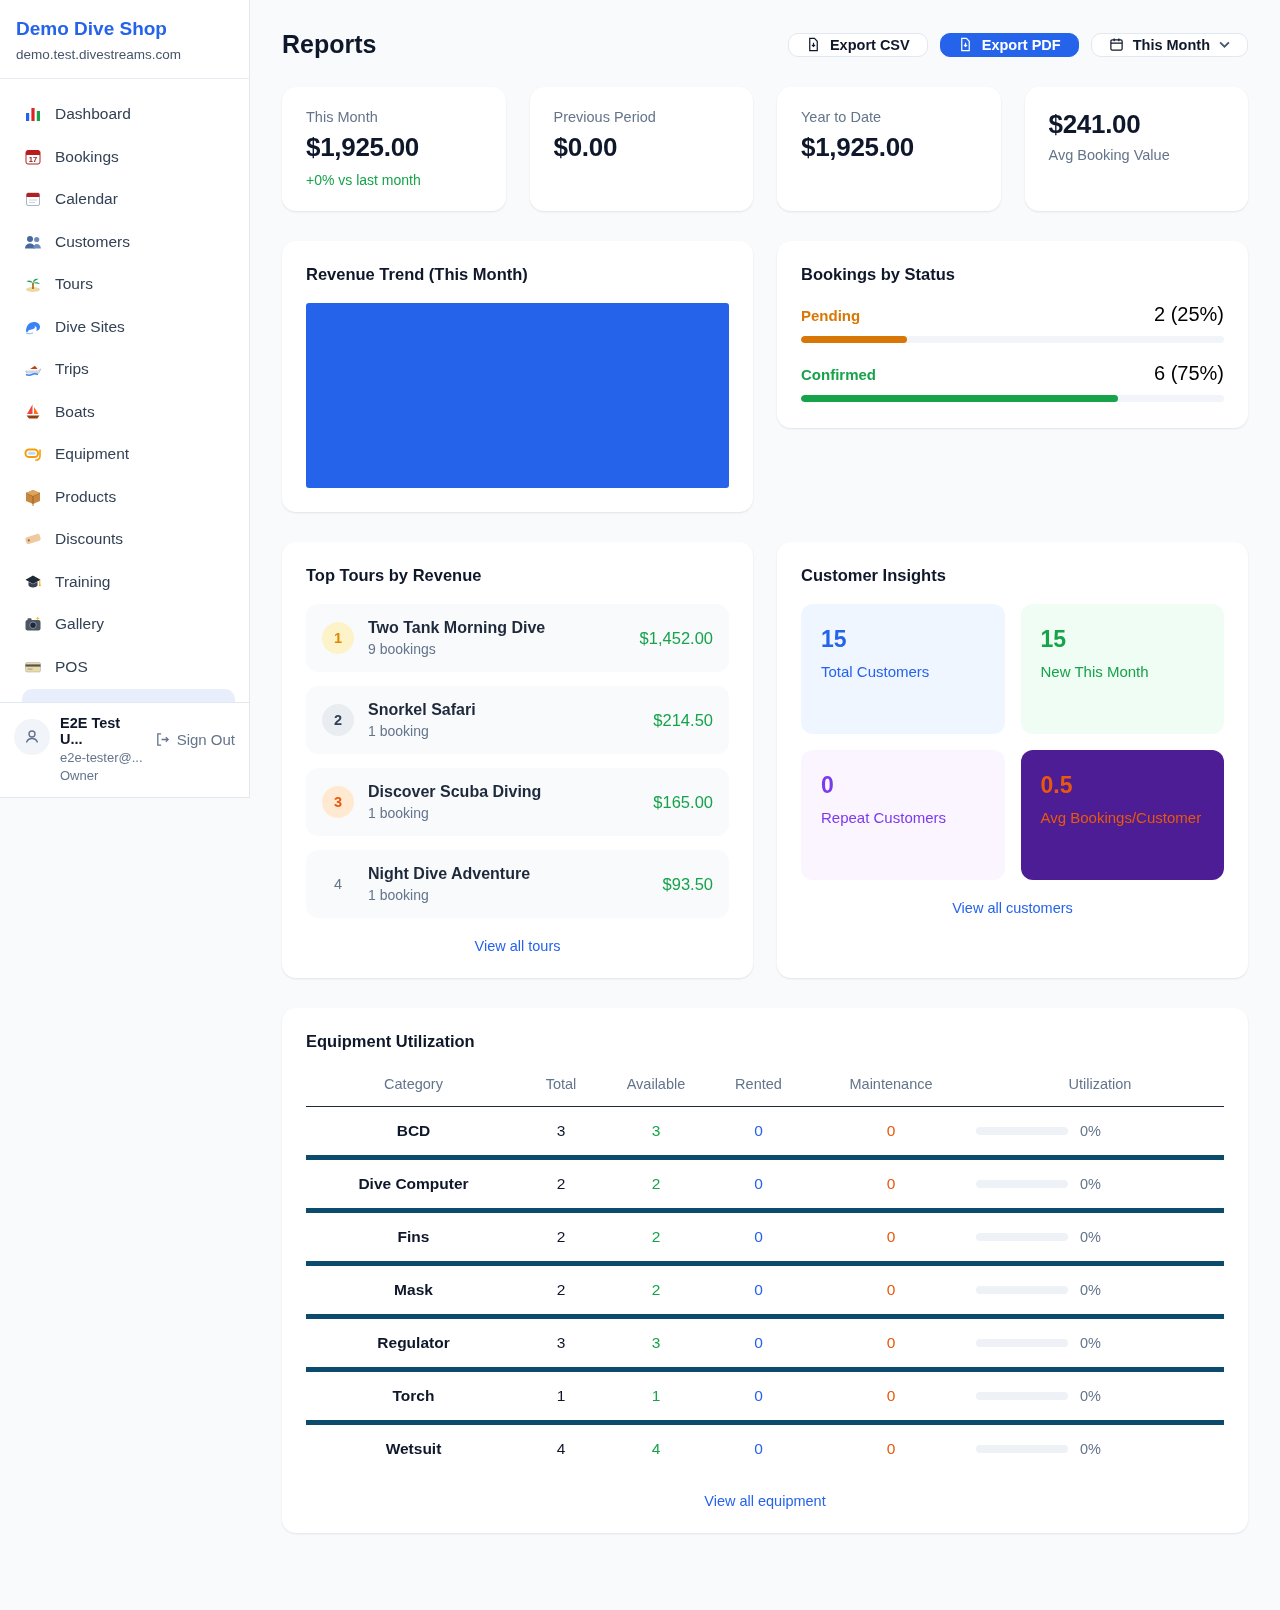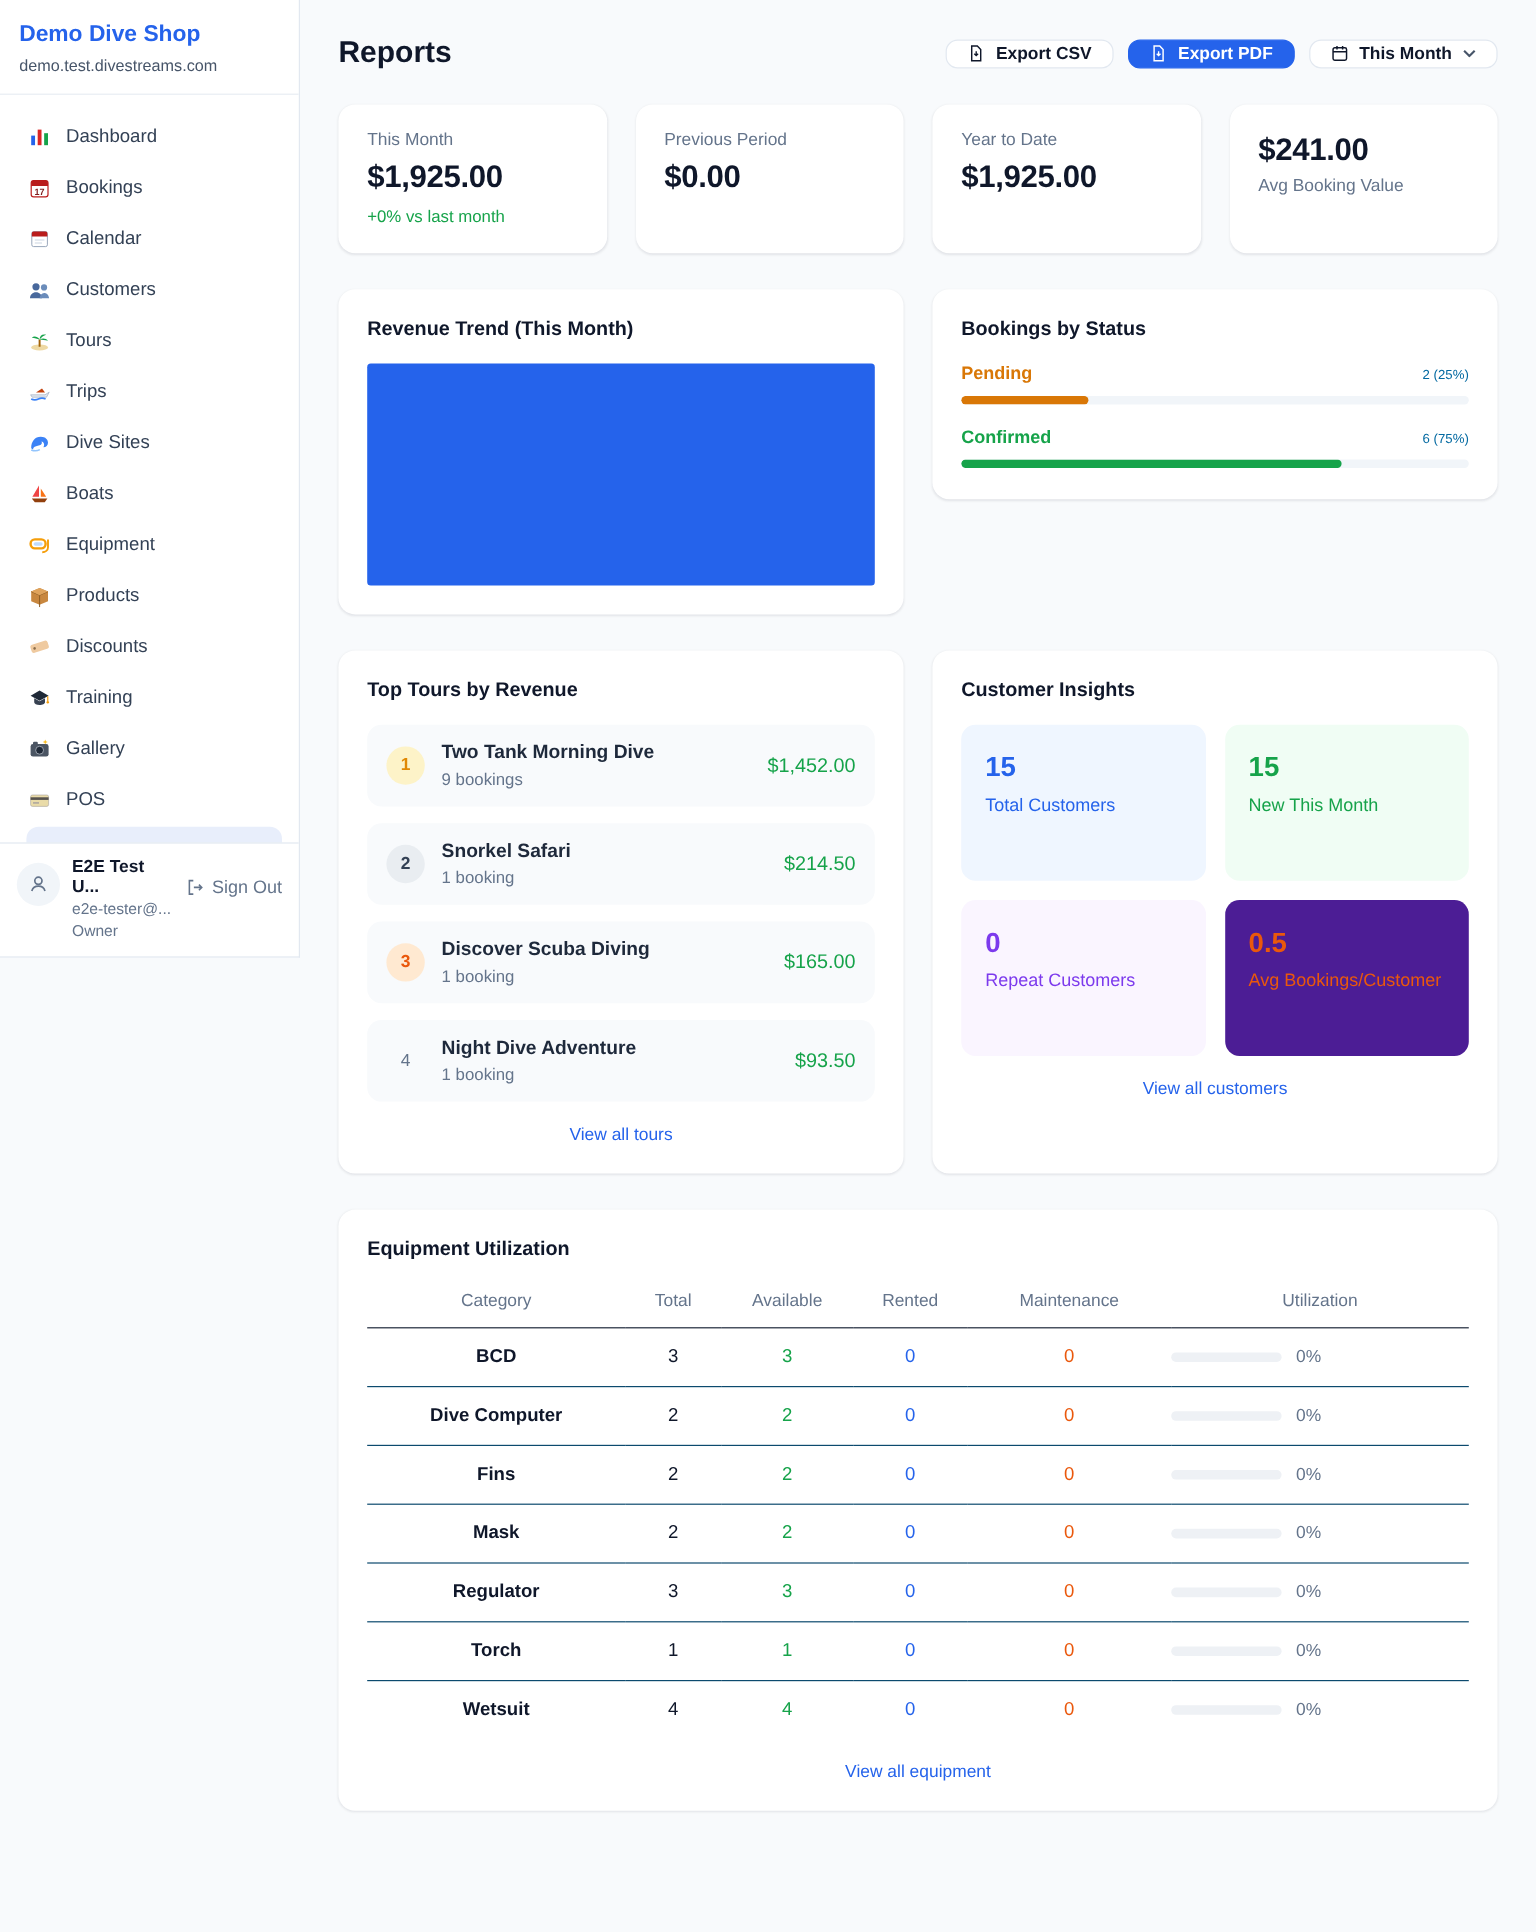--- a/index.html
+++ b/index.html
@@ -84,21 +84,21 @@
   }
   .card-title { font-size:16.5px; font-weight:bold; color:#0f172a; margin-bottom:19px; }
   .chart-block { height:185px; background:#2563eb; border-radius:3px; }
   
   .status-row { margin-bottom:19px; }
   .status-row:last-child { margin-bottom:2px; }
   .status-line { display:flex; align-items:baseline; }
   .status-label { font-size:15px; font-weight:bold; }
   .status-label.pending { color:#d97706; }
   .status-label.confirmed { color:#16a34a; }
-  .status-count { margin-left:auto; font-size:11px; color:#0369a1; }
+  .status-count { margin-left:auto; font-size:20px; color:#000000; }
   .track { height:7px; background:#f1f5f9; border-radius:4px; margin-top:10px; overflow:hidden; }
   .fill { height:100%; border-radius:4px; }
   .fill.pending { background:#d97706; }
   .fill.confirmed { background:#16a34a; }
   
   .tour-row {
     background:#f8fafc; border-radius:12px; padding:12px 16px;
     display:flex; align-items:center; gap:14px; margin-bottom:14px; min-height:68px;
   }
   .rank {
@@ -130,21 +130,21 @@
   
   .equip-card { margin-bottom:0; }
   table.equip { width:100%; border-collapse:collapse; }
   table.equip th {
     color:#64748b; font-weight:normal; font-size:14.5px; text-align:center;
     padding: 6px 0 14px; border-bottom:1px solid #1e293b;
   }
   table.equip th.cat, table.equip th.util { text-align:center; }
   table.equip td {
     font-size:15.5px; padding:15px 0; text-align:center;
-    border-bottom:1px solid #0c4a6e;
+    border-bottom:5px solid #0c4a6e;
   }
   table.equip tr:last-child td { border-bottom:none; }
   td.cat { text-align:left; font-weight:bold; color:#0f172a; }
   td.avail { color:#16a34a; }
   td.rented { color:#2563eb; }
   td.maint { color:#ea580c; }
   td.util { text-align:left; }
   .util-cell { display:flex; align-items:center; gap:12px; }
   .util-track { width:92px; height:8px; border-radius:4px; background:#eef1f5; }
   .util-pct { color:#64748b; font-size:14.5px; }
@@ -208,35 +208,35 @@
             <ellipse cx="9" cy="14.5" rx="7" ry="2.5" fill="#eed9a4"></ellipse>
             <path d="M9 14V8" stroke="#a16207" stroke-width="1.6"></path>
             <path d="M9 8C7 5 4 5 2.5 6.5 5 6.8 7 7.5 9 8zM9 8c0-3.5 2.5-5 5.5-4-2 .8-4 2-5.5 4zM9 8c2.5-1.5 5.5-1 7 1-2.5-.5-5-.5-7-1z" fill="#16a34a"></path>
           </svg>
         </span>
       <span>Tours</span>
     </div>
     <div class="nav-item">
       <span class="nicon">
           <svg viewBox="0 0 18 18">
+            <path d="M2 13.5c0-5.5 3-9.5 8-9.5 4 0 6 2.5 6 5 0 2.2-1.6 3.8-3.8 3.8 1.1-2 .6-4.2-1.6-4.8 1.1 2.1-1 3.2-3.1 3.5-2 .3-3.6 1-4.1 3z" fill="#3b82f6"></path>
+            <path d="M2 15c2.6 1 5.2.8 7.2-.3" stroke="#93c5fd" fill="none" stroke-width="1.2"></path>
+          </svg>
+        </span>
+      <span>Dive Sites</span>
+    </div>
+    <div class="nav-item">
+      <span class="nicon">
+          <svg viewBox="0 0 18 18">
             <path d="M6 9l5-3.2 2.5 3.2z" fill="#c2410c"></path>
             <path d="M1.5 11h12l3.5-2.2-2.2 4.2H2.8z" fill="#e2e8f0" stroke="#94a3b8" stroke-width=".5"></path>
             <path d="M2 14.5c2 1 4 1 6 0s4-1 6 0" stroke="#3b82f6" fill="none" stroke-width="1.4"></path>
           </svg>
         </span>
       <span>Trips</span>
-    </div>
-    <div class="nav-item">
-      <span class="nicon">
-          <svg viewBox="0 0 18 18">
-            <path d="M2 13.5c0-5.5 3-9.5 8-9.5 4 0 6 2.5 6 5 0 2.2-1.6 3.8-3.8 3.8 1.1-2 .6-4.2-1.6-4.8 1.1 2.1-1 3.2-3.1 3.5-2 .3-3.6 1-4.1 3z" fill="#3b82f6"></path>
-            <path d="M2 15c2.6 1 5.2.8 7.2-.3" stroke="#93c5fd" fill="none" stroke-width="1.2"></path>
-          </svg>
-        </span>
-      <span>Dive Sites</span>
     </div>
     <div class="nav-item">
       <span class="nicon">
           <svg viewBox="0 0 18 18">
             <path d="M8.5 1.5v9.5H3z" fill="#ef4444"></path>
             <path d="M10 4v7h4.5z" fill="#f97316"></path>
             <path d="M2.5 12.5h13l-2.2 3H5z" fill="#92400e"></path>
           </svg>
         </span>
       <span>Boats</span>

